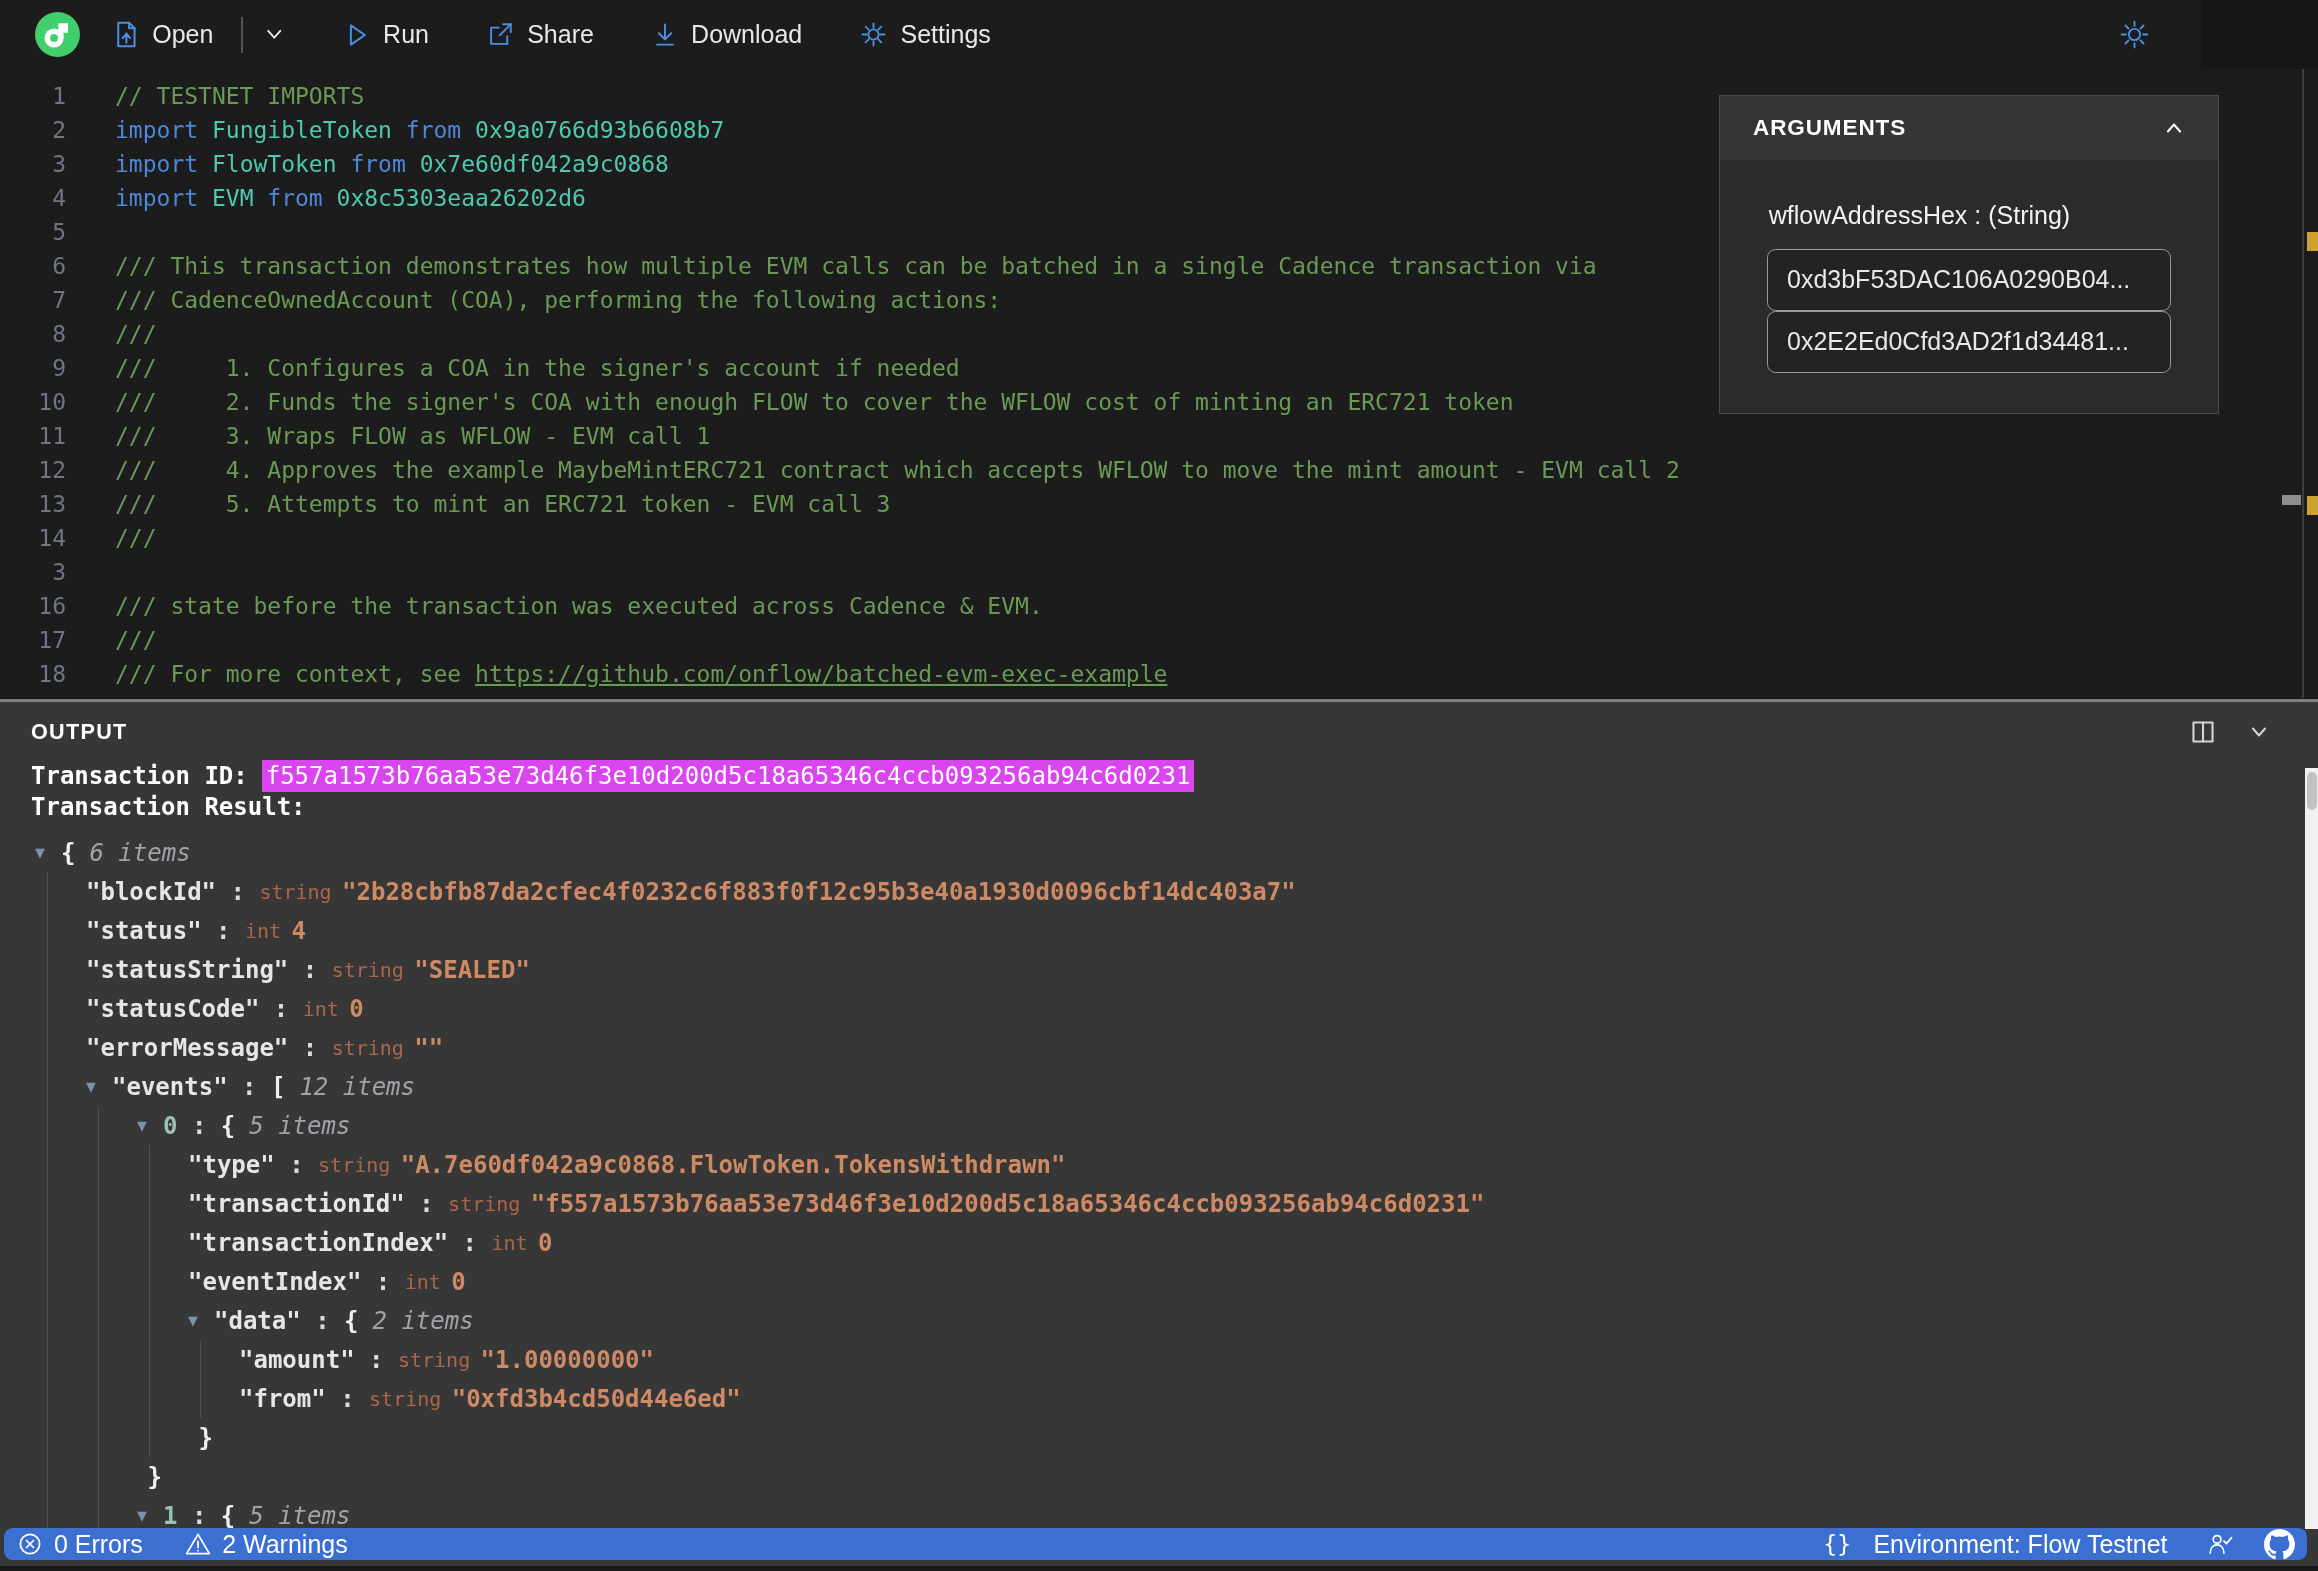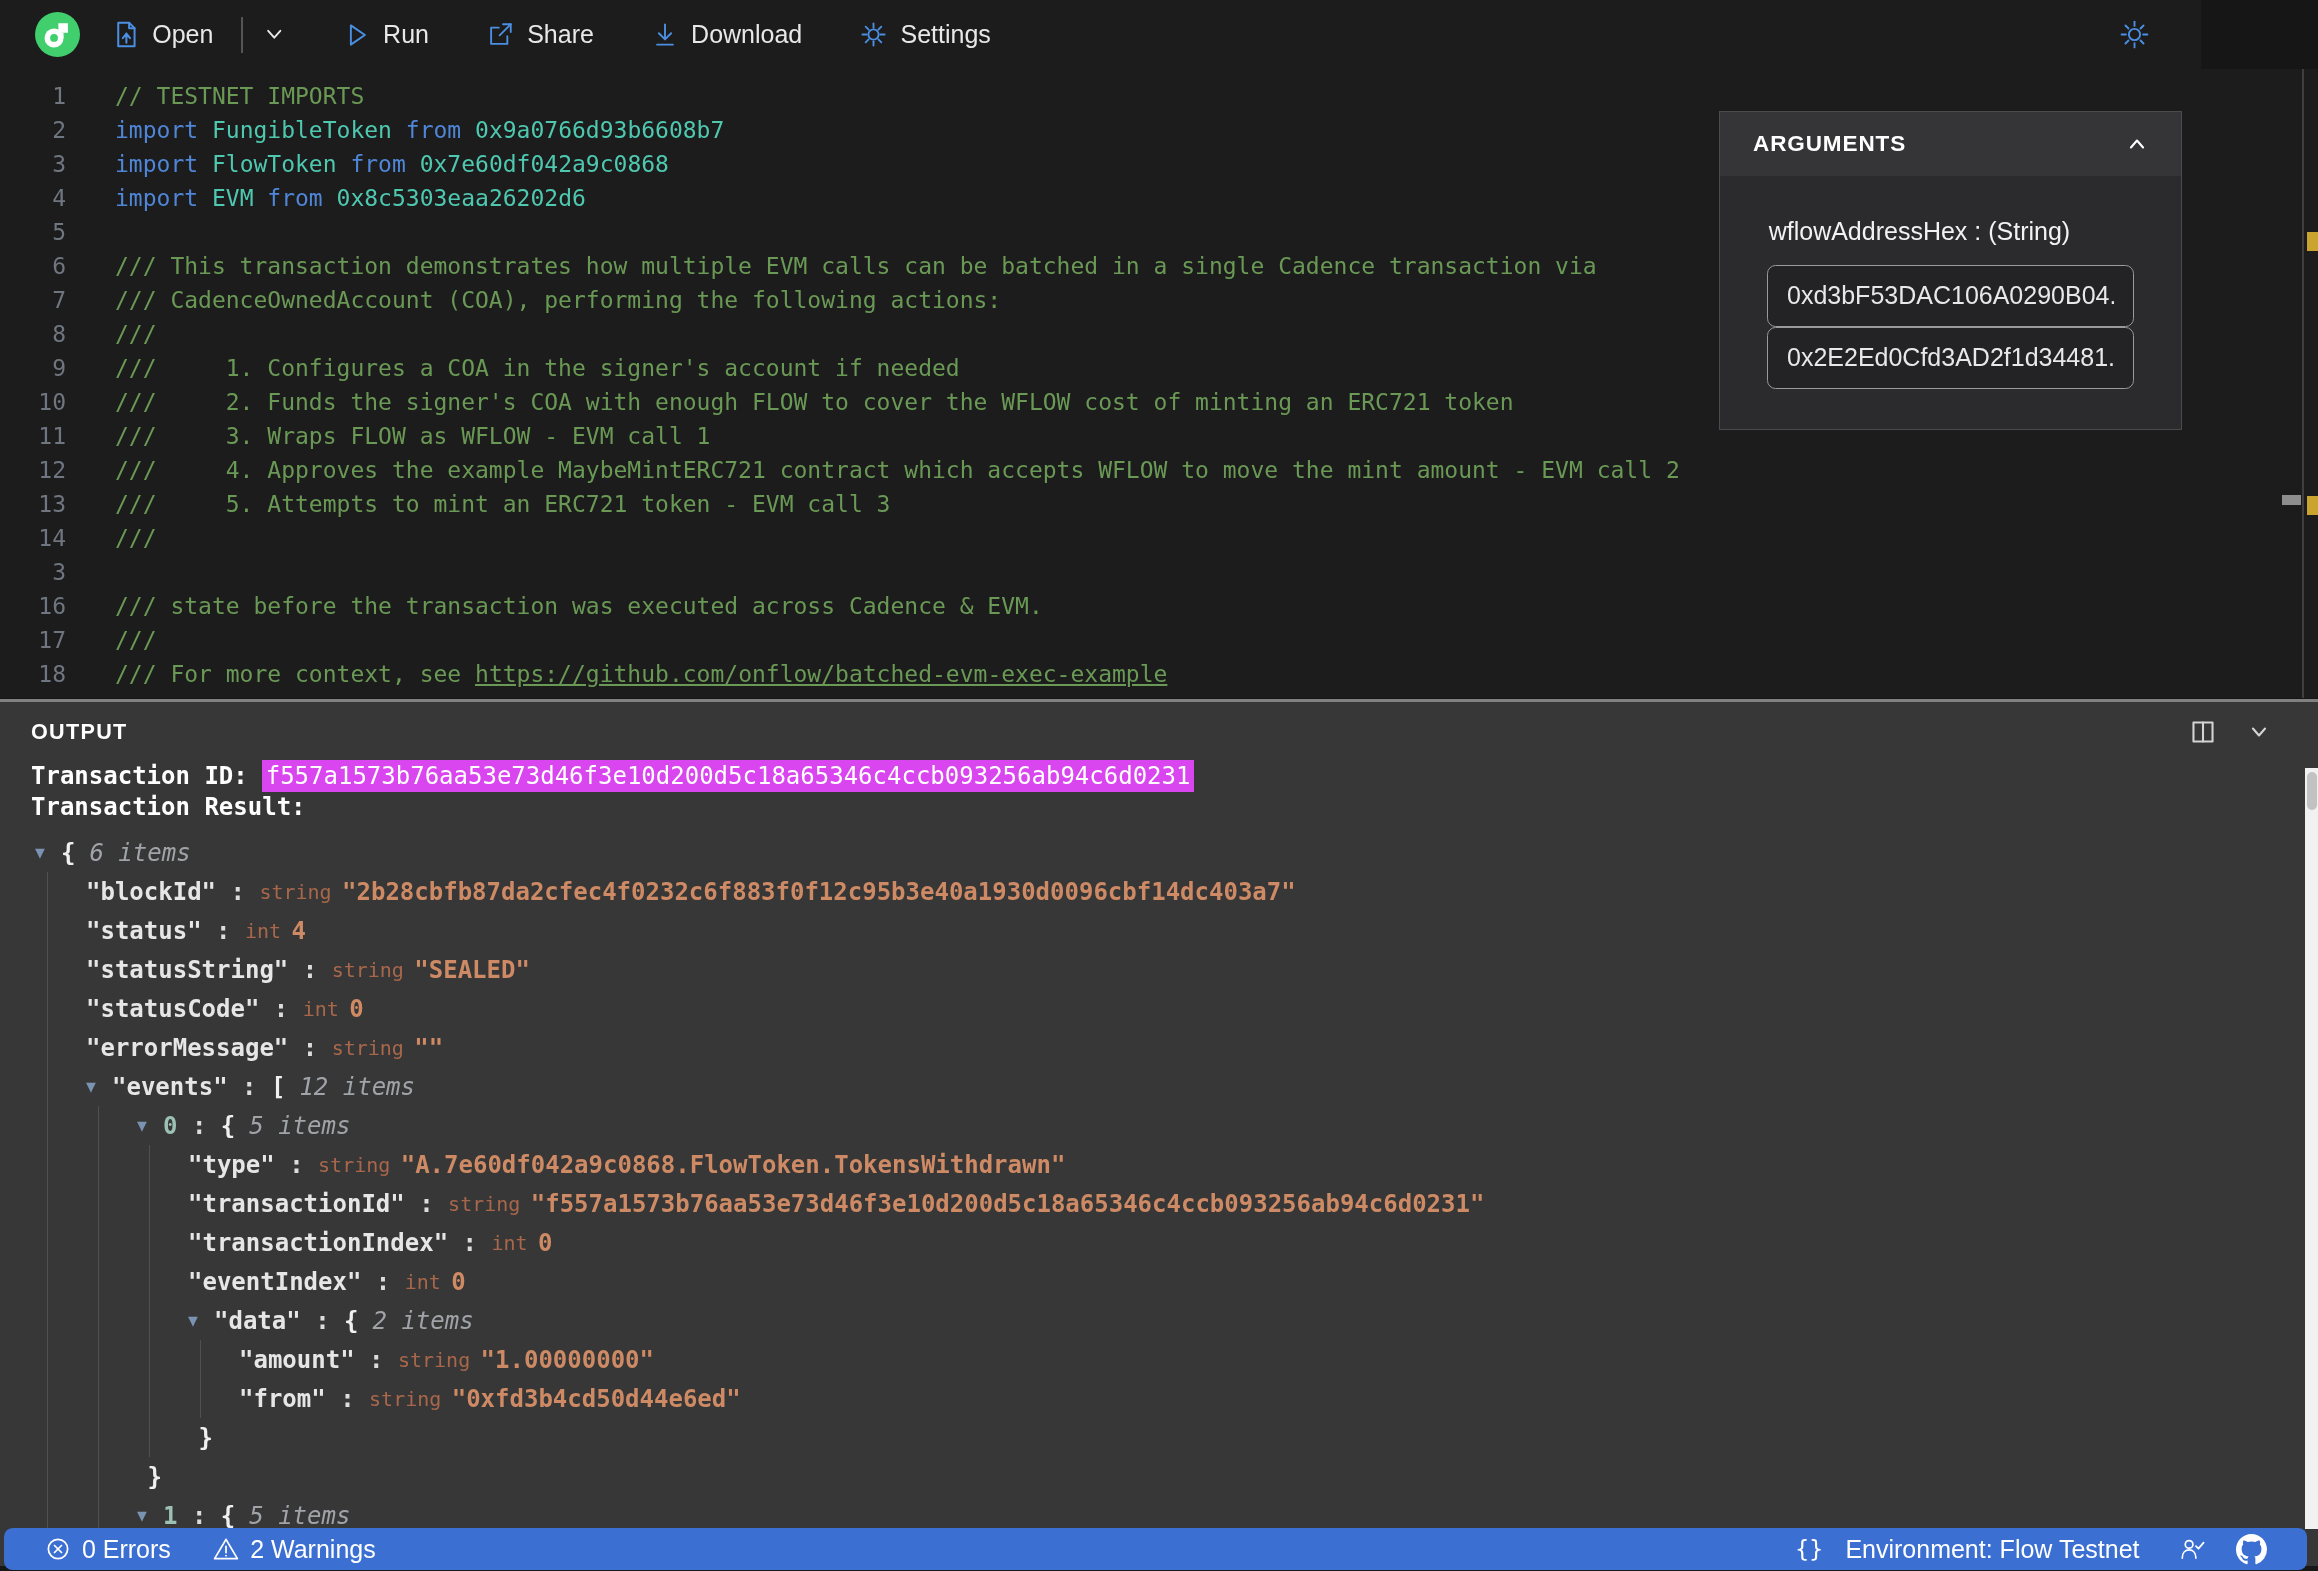--- a/index.html
+++ b/index.html
@@ -26,21 +26,21 @@
   .tok-cm { color:#6a9955; }
   .tok-kw { color:#4f86d8; }
   .tok-ty { color:#4ec9b0; }
   .tok-lk { color:#6a9955; text-decoration:underline; cursor:pointer; }
 
   .ov-line { position:absolute; left:2302px; top:69px; width:1.7px; height:629px; background:#3f3f41; }
   .warn-mark { position:absolute; width:11.2px; height:19px; background:#c9a42e; left:2307px; }
   .gray-mark { position:absolute; width:19px; height:10.4px; background:#8e8e8e; left:2282px; top:495px; }
 
   
-  .args { position:absolute; left:1719px; top:111px; width:463px; background:#2b2b2d;
+  .args { position:absolute; left:1719px; top:95px; width:500px; background:#2b2b2d;
           border:1.7px solid #4b4b4d; z-index:6; }
   .args-head { height:64px; background:#353537; display:flex; align-items:center;
                justify-content:space-between; padding:0 31px 0 33px; }
   .args-title { color:#ffffff; font-size:22.5px; font-weight:bold; letter-spacing:0.9px; }
   .args-body { padding:24px 47px 40px 47px; }
   .arg-label { color:#f2f2f2; font-size:25px; margin:14px 1.7px 15.6px 1.7px; line-height:35px; }
   .arg-input { width:100%; height:62px; background:#232325; border:1.7px solid #9a9a9a; border-radius:8.6px;
                color:#e8e8e8; font-size:25px; padding:0 19px; font-family:"Liberation Sans", sans-serif; }
 
   
@@ -67,22 +67,22 @@
   .jbrace { color:#f0f0f0; }
   .jitems { color:#a0a3a8; font-style:italic; margin-left:14px; font-weight:400; }
   .jtyp { color:#a8674b; font-size:20px; margin-right:10.4px; font-weight:400; }
   .jval { color:#ce8a64; }
 
   .scrolltrack { position:absolute; right:0; top:66px; width:14px; height:761px; background:#f1f1f1; }
   .scrollthumb { position:absolute; left:1.7px; top:3.5px; width:10.4px; height:38px; background:#c2c2c2; border-radius:6px; }
 
   
   .bottom-strip { position:absolute; left:0; top:1566px; width:2319px; height:5.2px; background:#181818; }
-  .statusbar { position:absolute; left:3.5px; top:1528px; width:2303px; height:42px; background:#3b6fd1;
-               border-radius:8.6px; display:flex; align-items:center; padding:0 40px; color:#ffffff;
+  .statusbar { position:absolute; left:3.5px; top:1528px; width:2303px; height:32px; background:#3b6fd1;
+               border-radius:8.6px; display:flex; align-items:center; padding:0 12px; color:#ffffff;
                font-size:25px; z-index:10; }
   .sb-item { display:flex; align-items:center; gap:10.4px; cursor:pointer; }
   .sb-left-gap { margin-right:41px; }
   .icon-white { stroke:#ffffff; fill:none; stroke-width:2; stroke-linecap:round; stroke-linejoin:round; }
   .sb-right { margin-left:auto; display:flex; align-items:center; }
   .braces-glyph { font-family:"DejaVu Sans Mono", monospace; font-size:23px; margin-right:12px; }
   .sb-env-gap { margin-left:38px; }
 </style>
 </head>
 <body>

